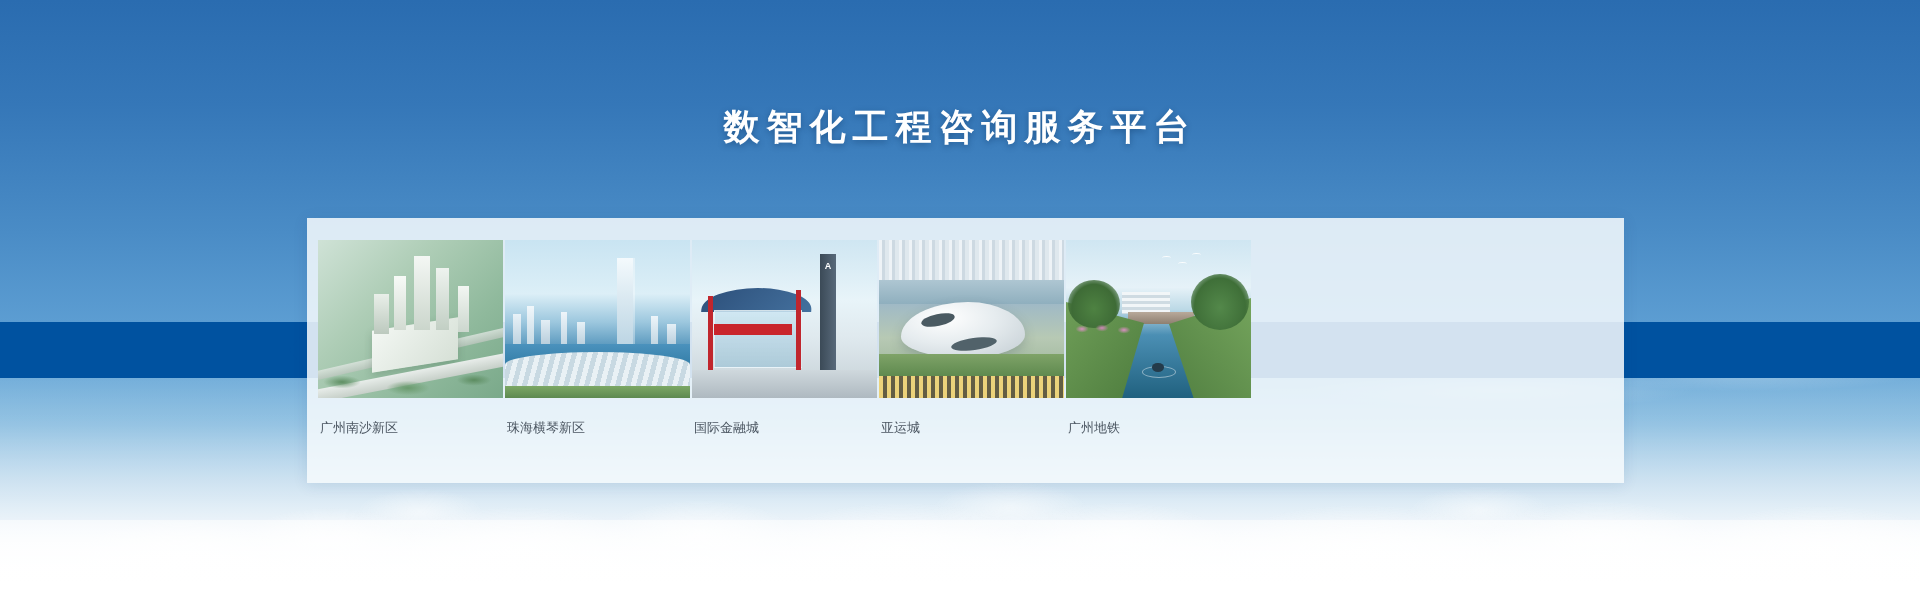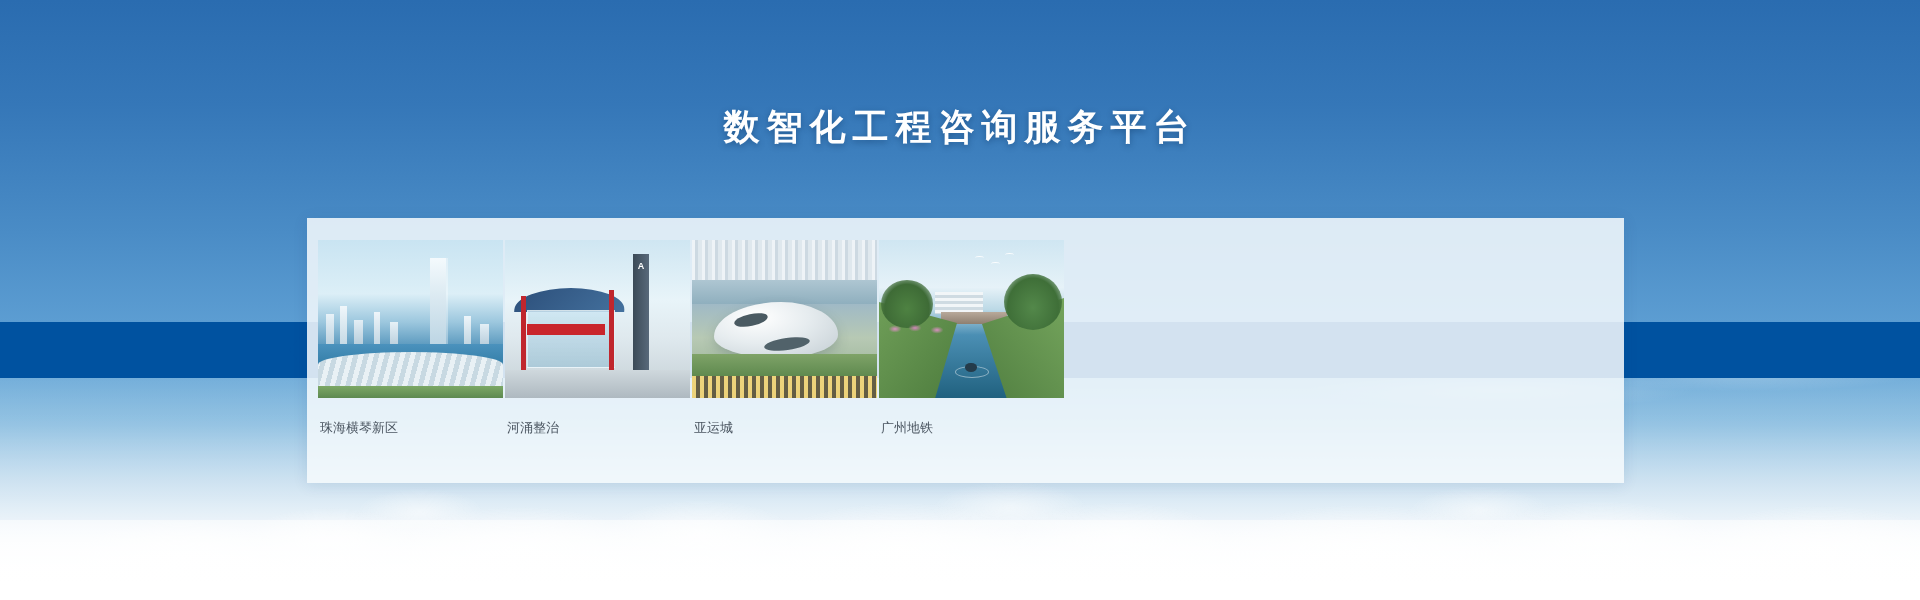--- a/index.html
+++ b/index.html
@@ -430,20 +430,30 @@
   <div id="page-title">数智化工程咨询服务平台</div>
 
   <div id="blue-band"></div>
   <div id="blue-band-notch"></div>
 
   <div id="gallery-panel">
     <div id="gallery-strip">
 
 
 
+      <div class="gallery-card">
+        <div class="card-photo ph-nansha">
+          <div class="road2"></div>
+          <div class="plaza"></div>
+          <div class="blocks"></div>
+          <div class="road"></div>
+          <div class="greens"></div>
+        </div>
+        <div class="card-label">广州南沙新区</div>
+      </div>
 
       <div class="gallery-card">
         <div class="card-photo ph-hengqin">
           <div class="tower"></div>
           <div class="city"></div>
           <div class="bay"></div>
           <div class="expo"></div>
           <div class="lawn"></div>
         </div>
         <div class="card-label">珠海横琴新区</div>
@@ -453,21 +463,21 @@
         <div class="card-photo ph-metro">
           <div class="canopy"></div>
           <div class="glassbox"></div>
           <div class="redsign"></div>
           <div class="redframe-l"></div>
           <div class="redframe-r"></div>
           <div class="pylon"></div>
           <div class="pylon-a">A</div>
           <div class="plaza5"></div>
         </div>
-        <div class="card-label">河涌整治</div>
+        <div class="card-label">国际金融城</div>
       </div>
 
       <div class="gallery-card">
         <div class="card-photo ph-asiangames">
           <div class="highrise"></div>
           <div class="river"></div>
           <div class="dome"></div>
           <div class="dome-slot"></div>
           <div class="dome-slot2"></div>
           <div class="park6"></div>

